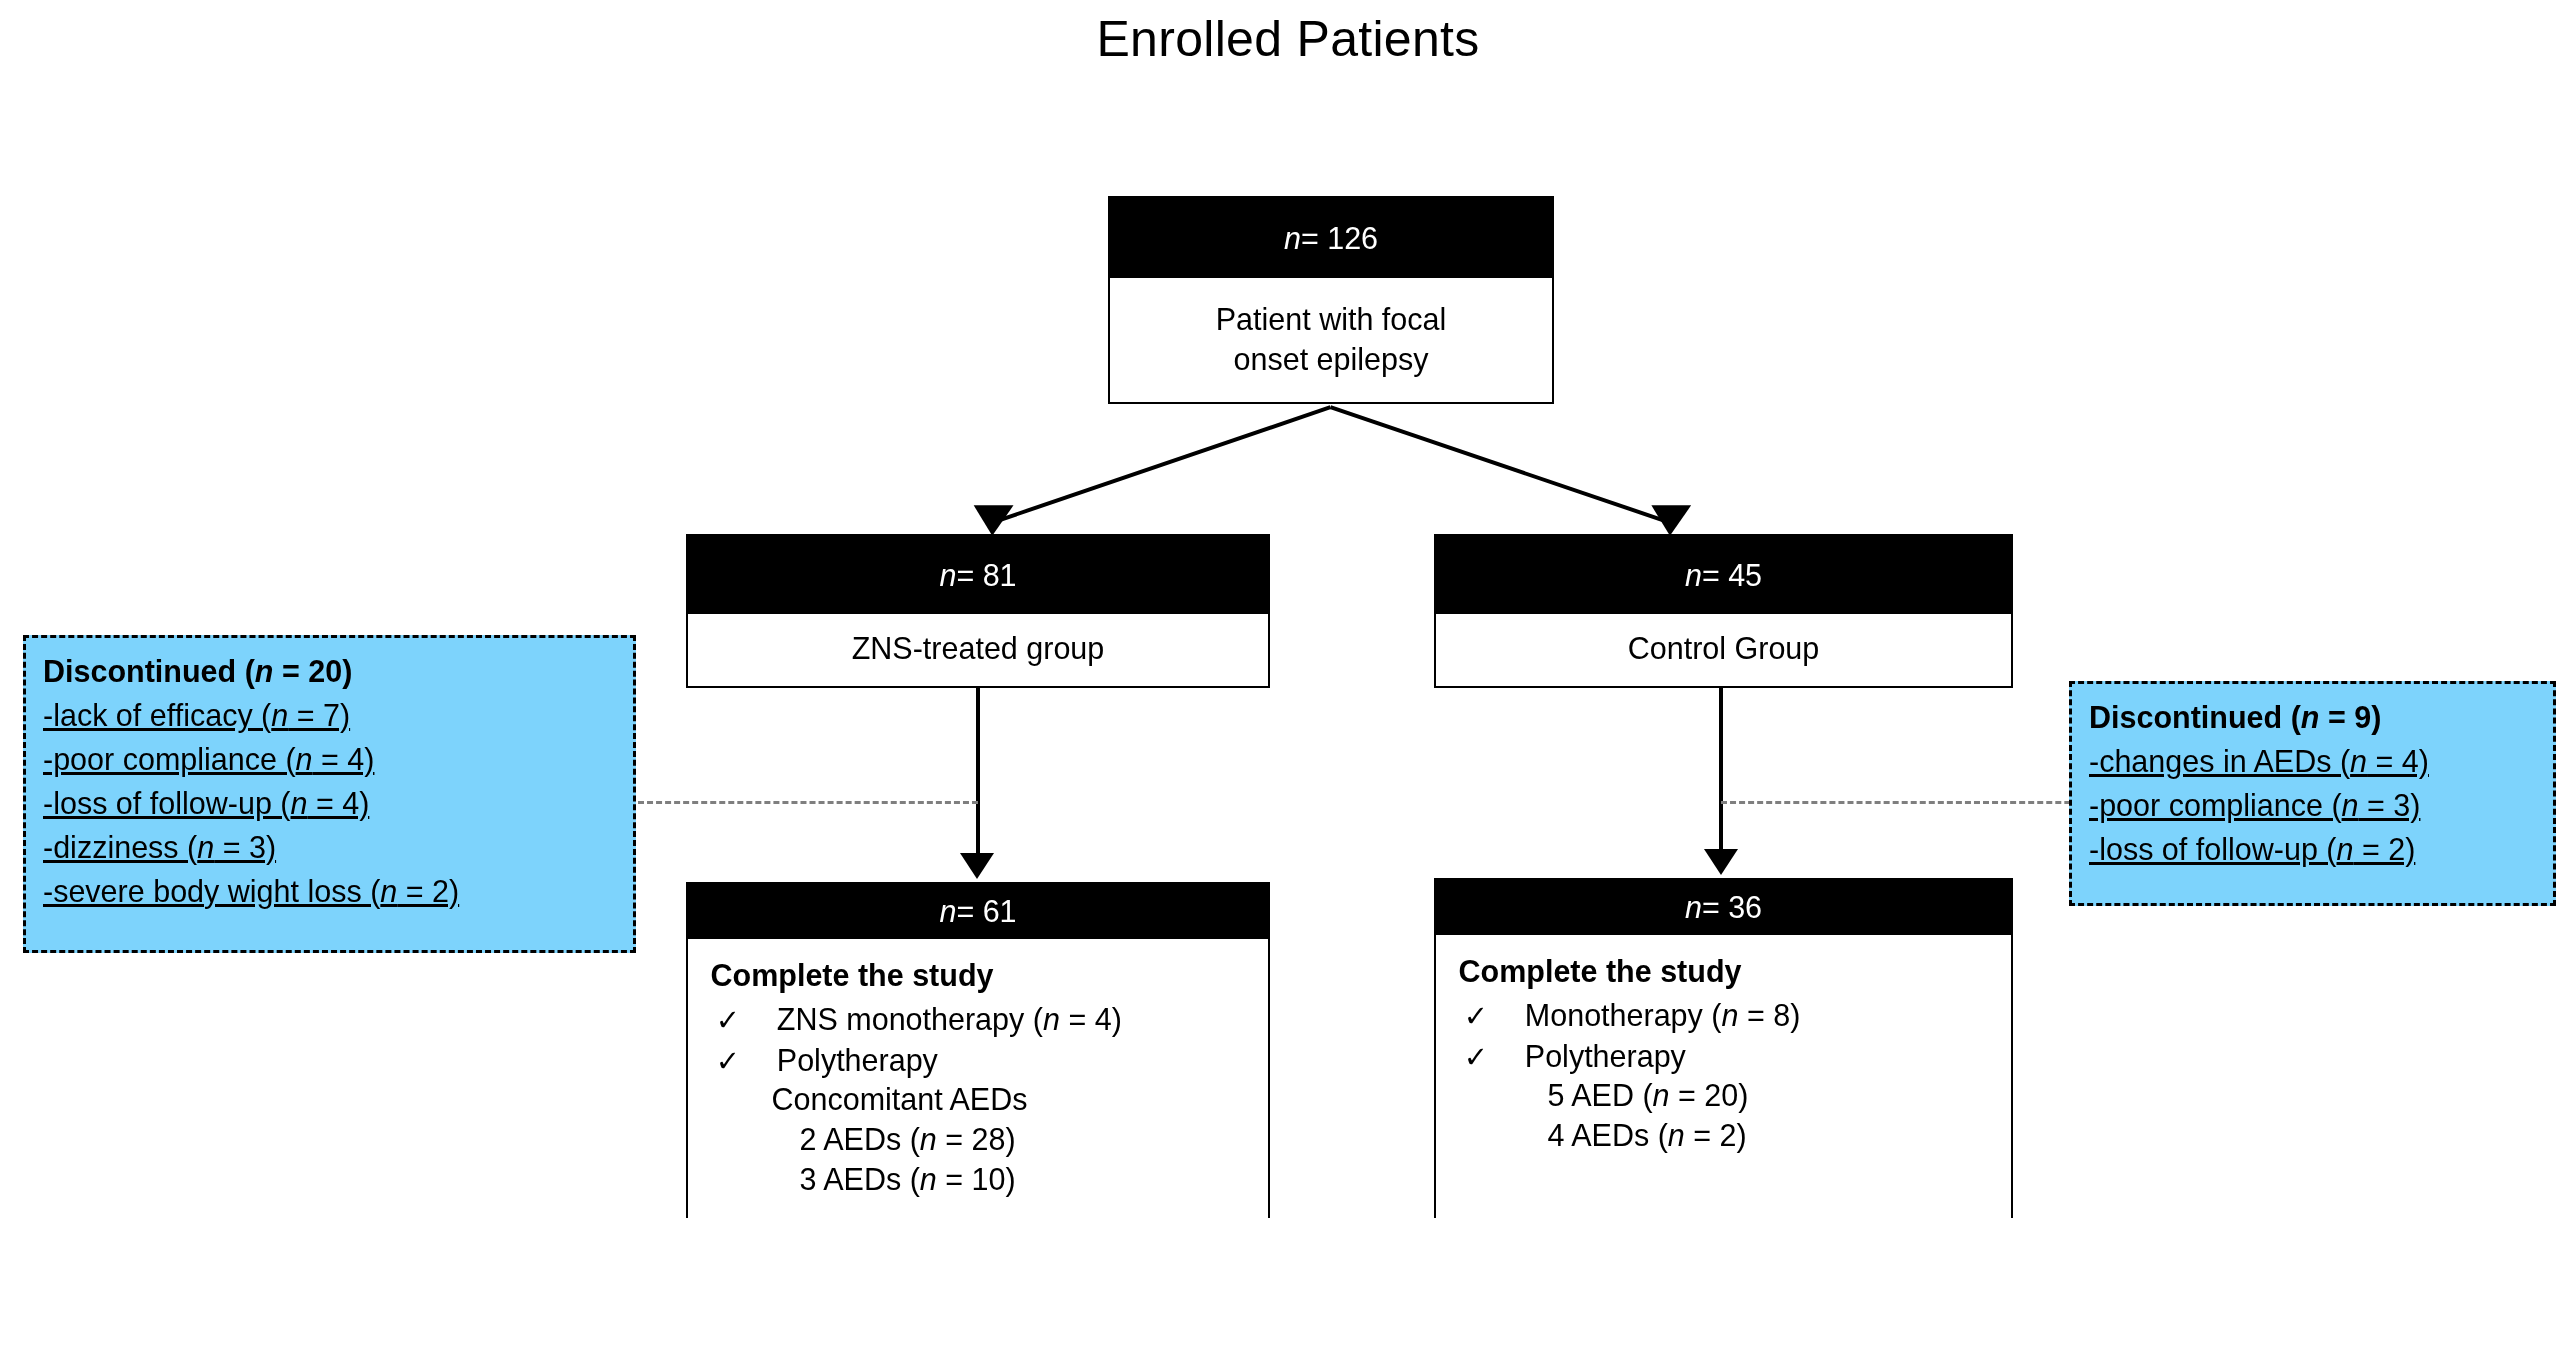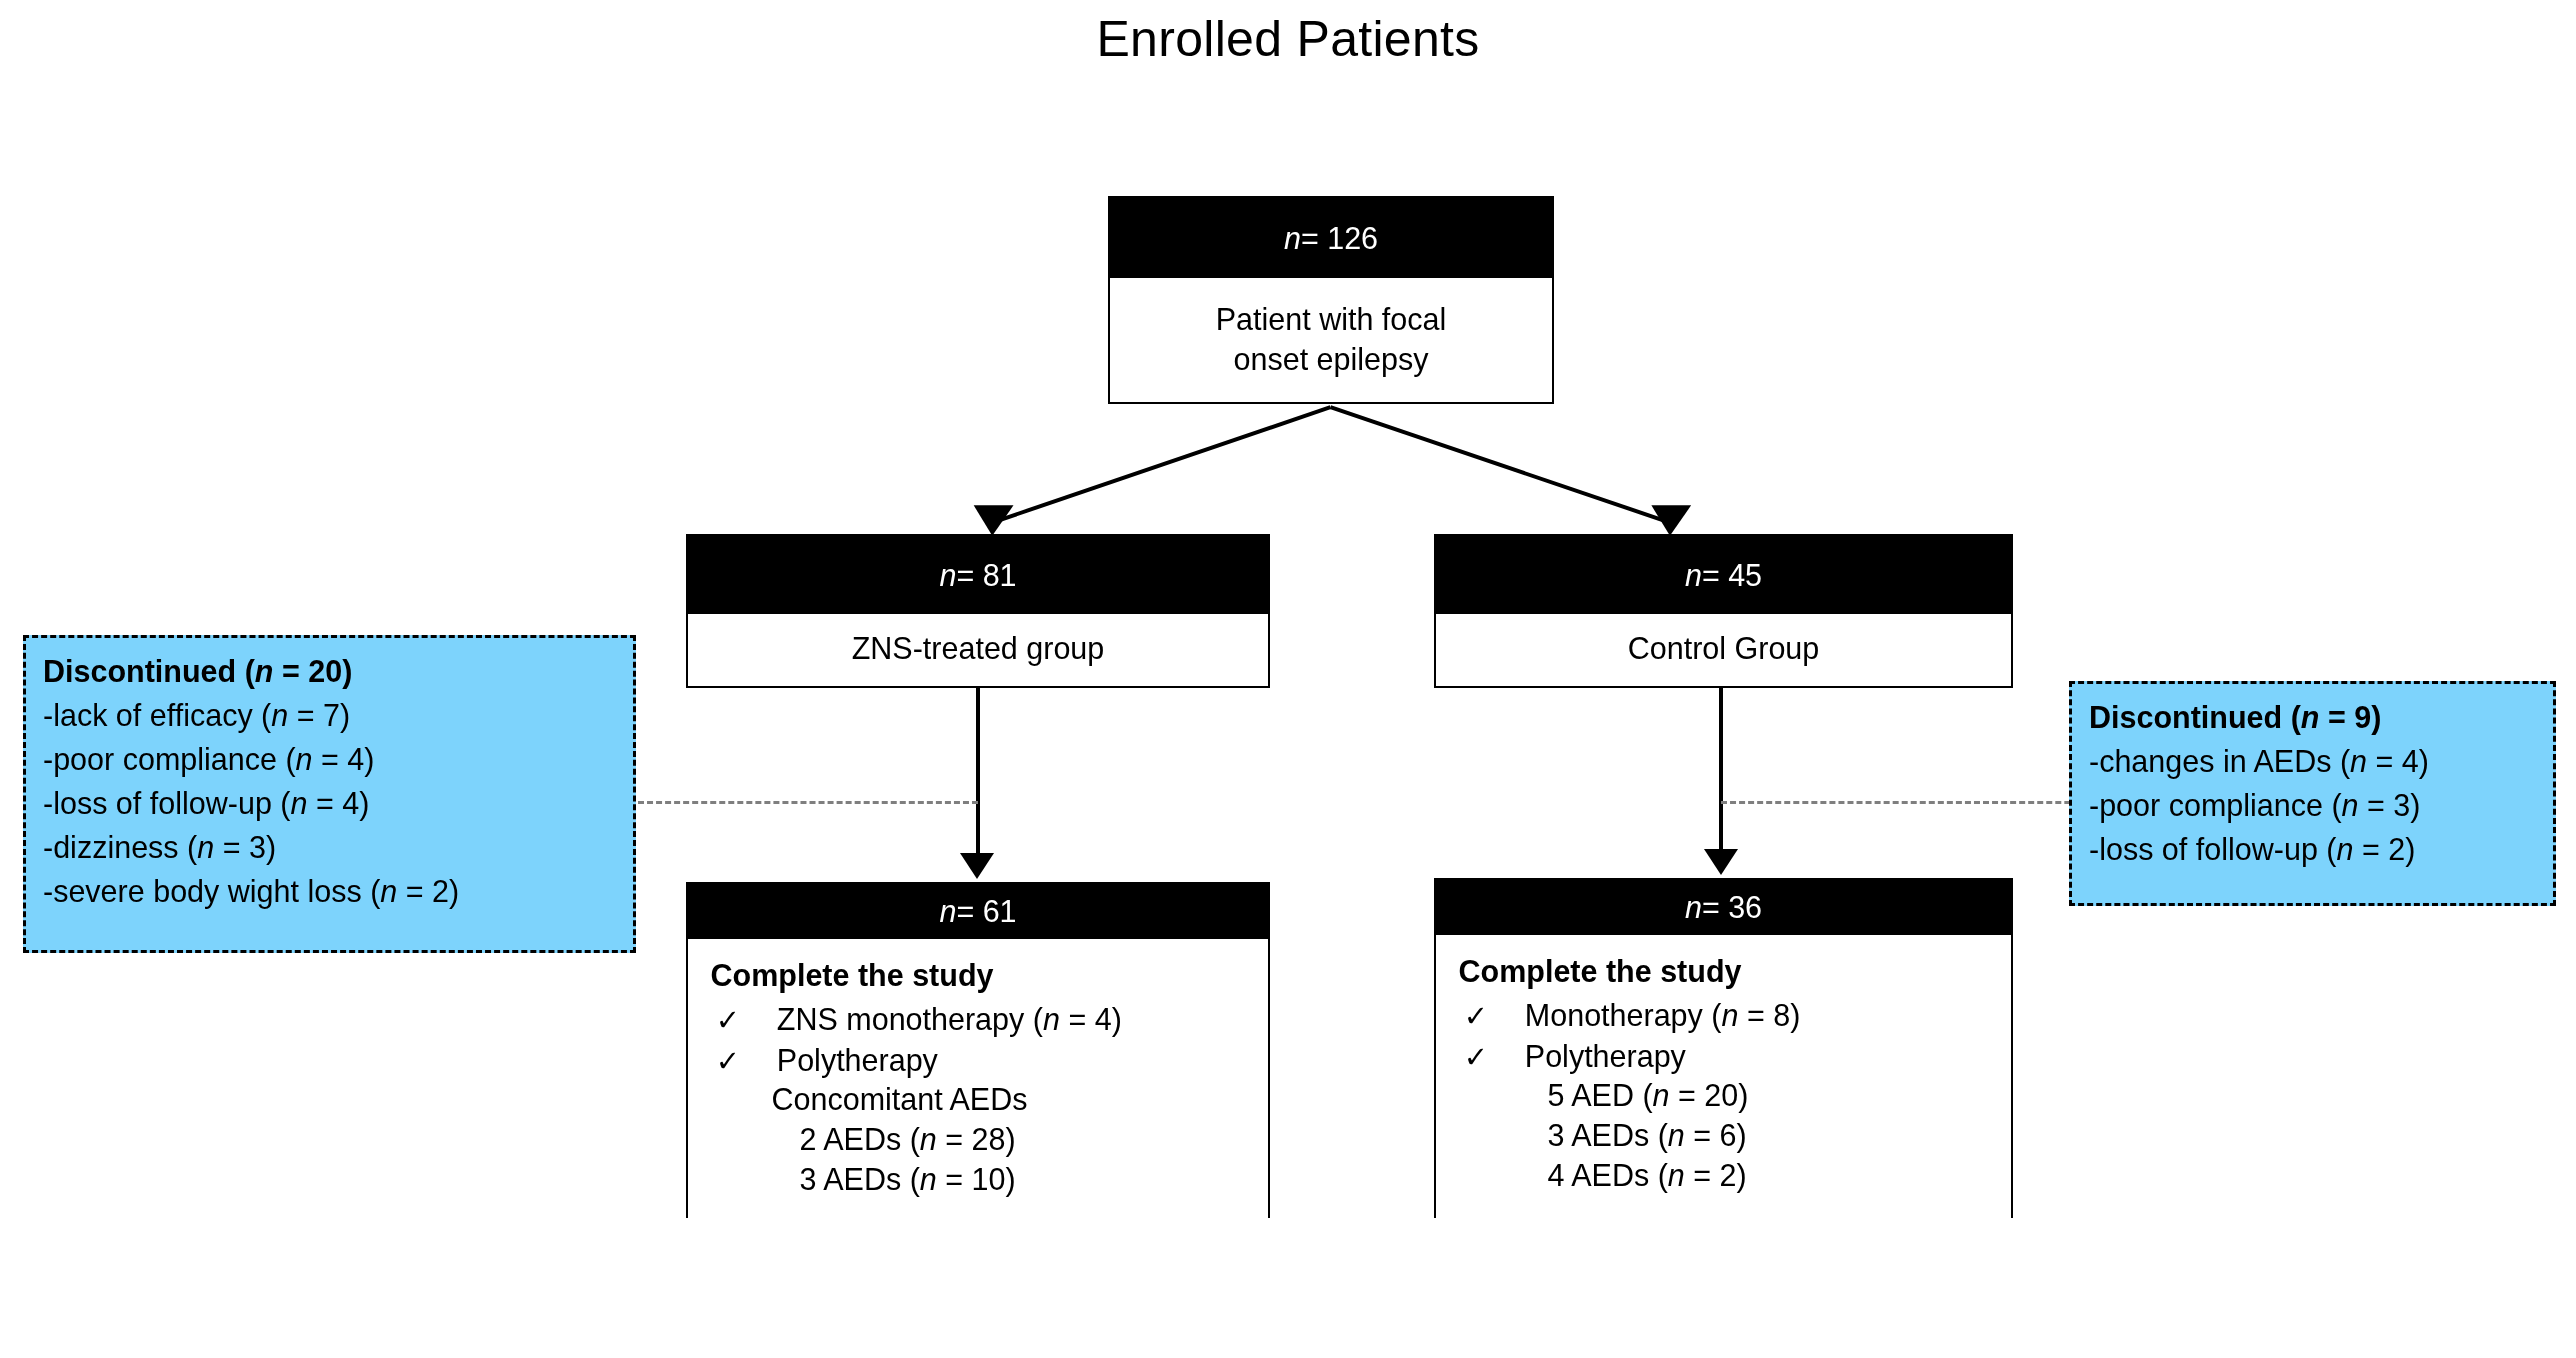--- a/index.html
+++ b/index.html
@@ -92,21 +92,21 @@
   .dash-box {
     position: absolute;
     box-sizing: border-box;
     border: 3.3px dashed #000000;
     background: #7dd3fc;
     font-size: 30.5px;
     line-height: 1.44;
     padding: 12px 14.6px 6.6px 17px;
   }
   .dash-title { font-weight: bold; }
-  .dash-line { white-space: nowrap; }
+  .dash-line { white-space: nowrap; text-decoration: underline; }
   .vline {
     position: absolute;
     width: 4px;
     background: #000000;
   }
   .arrow-down {
     position: absolute;
     width: 0; height: 0;
     border-left: 17px solid transparent;
     border-right: 17px solid transparent;
@@ -227,21 +227,20 @@
         <span class="check-mark">✓</span>
         <span><span>Monotherapy (</span><span class="i">n</span><span> = 8)</span></span>
       </div>
 
       <div class="check-row">
         <span class="check-mark">✓</span>
         <span>Polytherapy</span>
       </div>
 
       <div class="indent-2"><span>5 AED (</span><span class="i">n</span><span> = 20)</span></div>
-      <div class="indent-2"><span>3 AEDs (</span><span class="i">n</span><span> = 6)</span></div>
       <div class="indent-2"><span>4 AEDs (</span><span class="i">n</span><span> = 2)</span></div>
     </div>
   </div>
 
   <div class="dash-box" style="left:23px; top:623px; width:613px; height:318px;">
     <div class="dash-title"><span>Discontinued (</span><span class="i">n</span><span> = 20)</span></div>
     <div class="dash-line"><span>-lack of efficacy (</span><span class="i">n</span><span> = 7)</span></div>
     <div class="dash-line"><span>-poor compliance (</span><span class="i">n</span><span> = 4)</span></div>
     <div class="dash-line"><span>-loss of follow-up (</span><span class="i">n</span><span> = 4)</span></div>
     <div class="dash-line"><span>-dizziness (</span><span class="i">n</span><span> = 3)</span></div>

